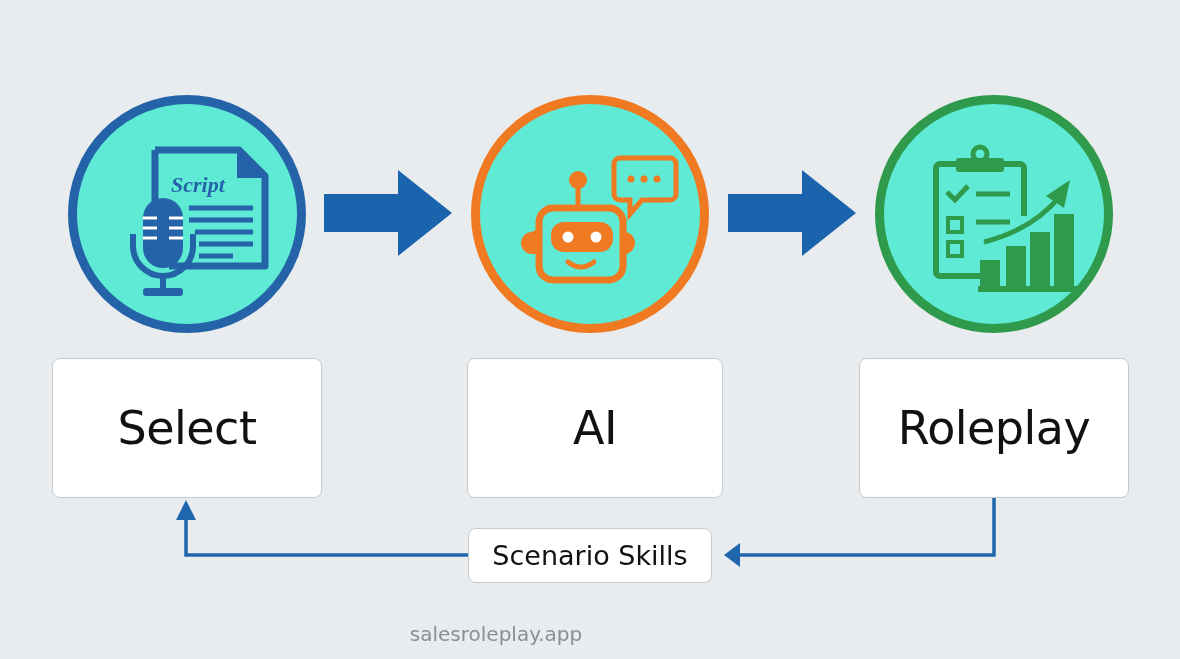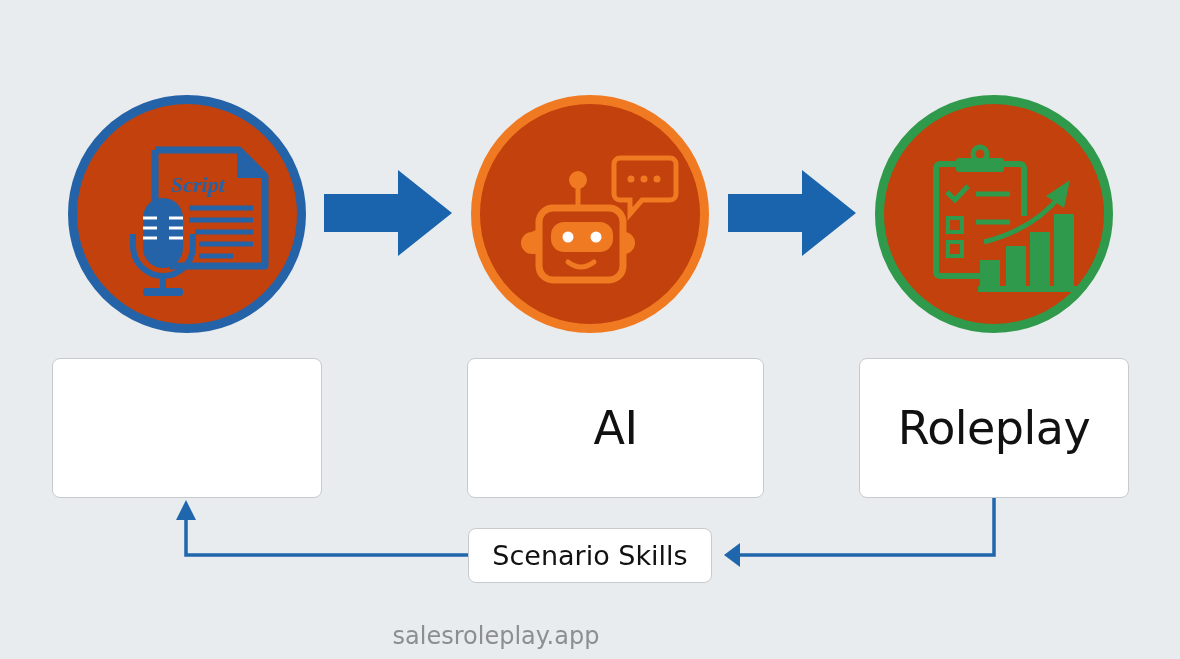--- a/index.html
+++ b/index.html
@@ -4,40 +4,40 @@
   <style>
     html, body { margin:0; padding:0; }
     body {
       width:1180px; height:659px; overflow:hidden;
       background:#e9ecee;
       font-family:"Liberation Sans", sans-serif;
       position:relative;
     }
     .abs { position:absolute; }
     .circle {
-      position:absolute; border-radius:50%; background:#c2410c;
+      position:absolute; border-radius:50%; background:#5eead4;
       box-sizing:border-box;
     }
     .label-box {
       position:absolute; background:#ffffff; border:1.5px solid #c8cbce;
       border-radius:8px; box-sizing:border-box;
       display:flex; align-items:center; justify-content:center; text-align:center;
       color:#111; font-weight:400;
       font-family:"DejaVu Sans", sans-serif;
     }
     .label-box span { display:block; line-height:58px; font-size:46px; letter-spacing:-0.5px; }
     .improve {
       position:absolute; left:468px; top:528px; width:244px; height:55px;
       background:#fff; border:1.5px solid #c8cbce; border-radius:8px; box-sizing:border-box;
       display:flex; align-items:center; justify-content:center;
       font-family:"DejaVu Sans", sans-serif; font-size:27px; color:#111;
     }
     .footer {
       position:absolute; left:0; width:992px; top:622px; text-align:center;
-      font-family:"DejaVu Sans", sans-serif; font-size:24px; color:#8b8f93;
+      font-family:"DejaVu Sans", sans-serif; font-size:20px; color:#8b8f93;
     }
   </style>
 </head>
 <body>
 
 <div class="circle" style="left:68px;top:95px;width:238px;height:238px;border:9px solid #2563a8;">
   <svg width="220" height="220" viewBox="0 0 220 220" style="position:absolute;left:0;top:0;">
 
     <path d="M78 46 H162 L188 72 V162 H92" fill="none" stroke="#2563a8" stroke-width="7" stroke-linejoin="round"></path>
     <path d="M78 46 V100" fill="none" stroke="#2563a8" stroke-width="7"></path>
@@ -111,23 +111,24 @@
     <rect x="170" y="110" width="20" height="74" fill="#2f9a4b"></rect>
     <rect x="94" y="182" width="102" height="6" fill="#2f9a4b"></rect>
 
     <path d="M100 138 Q150 125 176 92" fill="none" stroke="#2f9a4b" stroke-width="5"></path>
     <path d="M162 92 L186 76 L180 104 Z" fill="#2f9a4b"></path>
   </svg>
 </div>
 
 <div class="label-box" style="left:52px;top:358px;width:270px;height:140px;">
   <div>
+    <span>Select</span>
   </div>
 </div>
-<div class="label-box" style="left:467px;top:358px;width:297px;height:140px;">
+<div class="label-box" style="left:467px;top:358px;width:256px;height:140px;">
   <div>
     <span>AI</span>
   </div>
 </div>
 <div class="label-box" style="left:859px;top:358px;width:270px;height:140px;">
   <div>
     <span>Roleplay</span>
   </div>
 </div>
 

